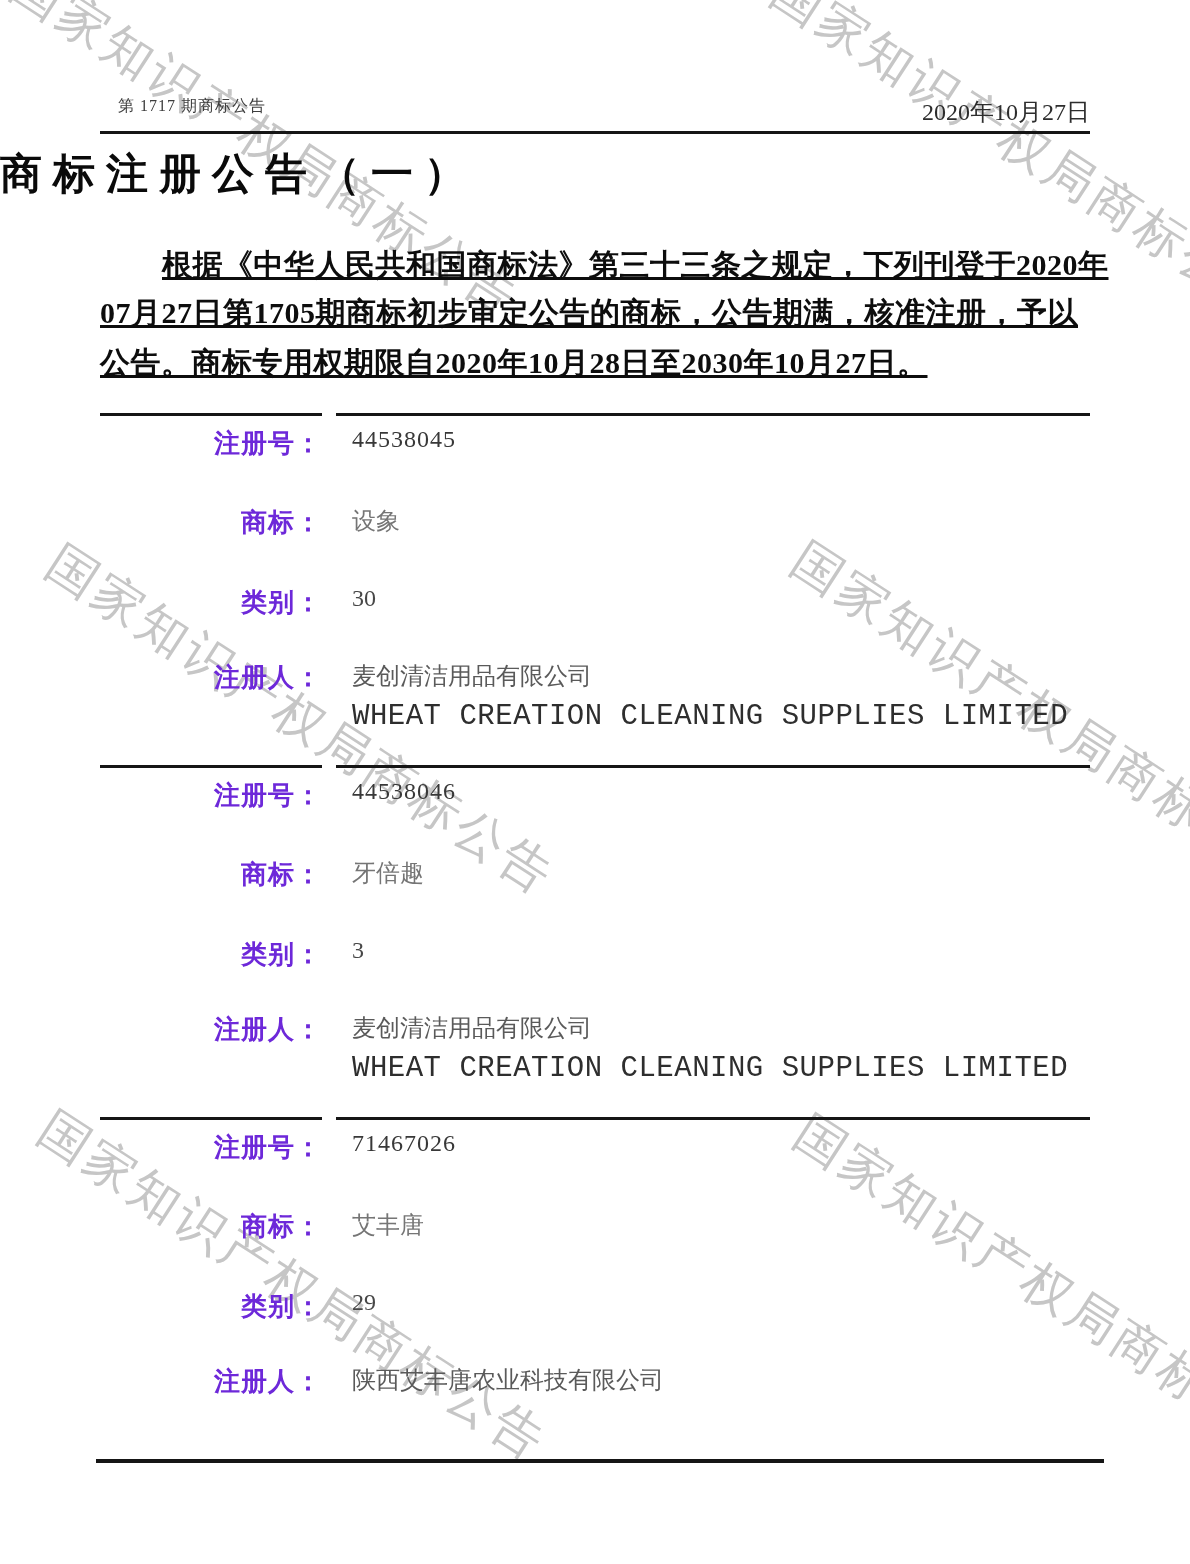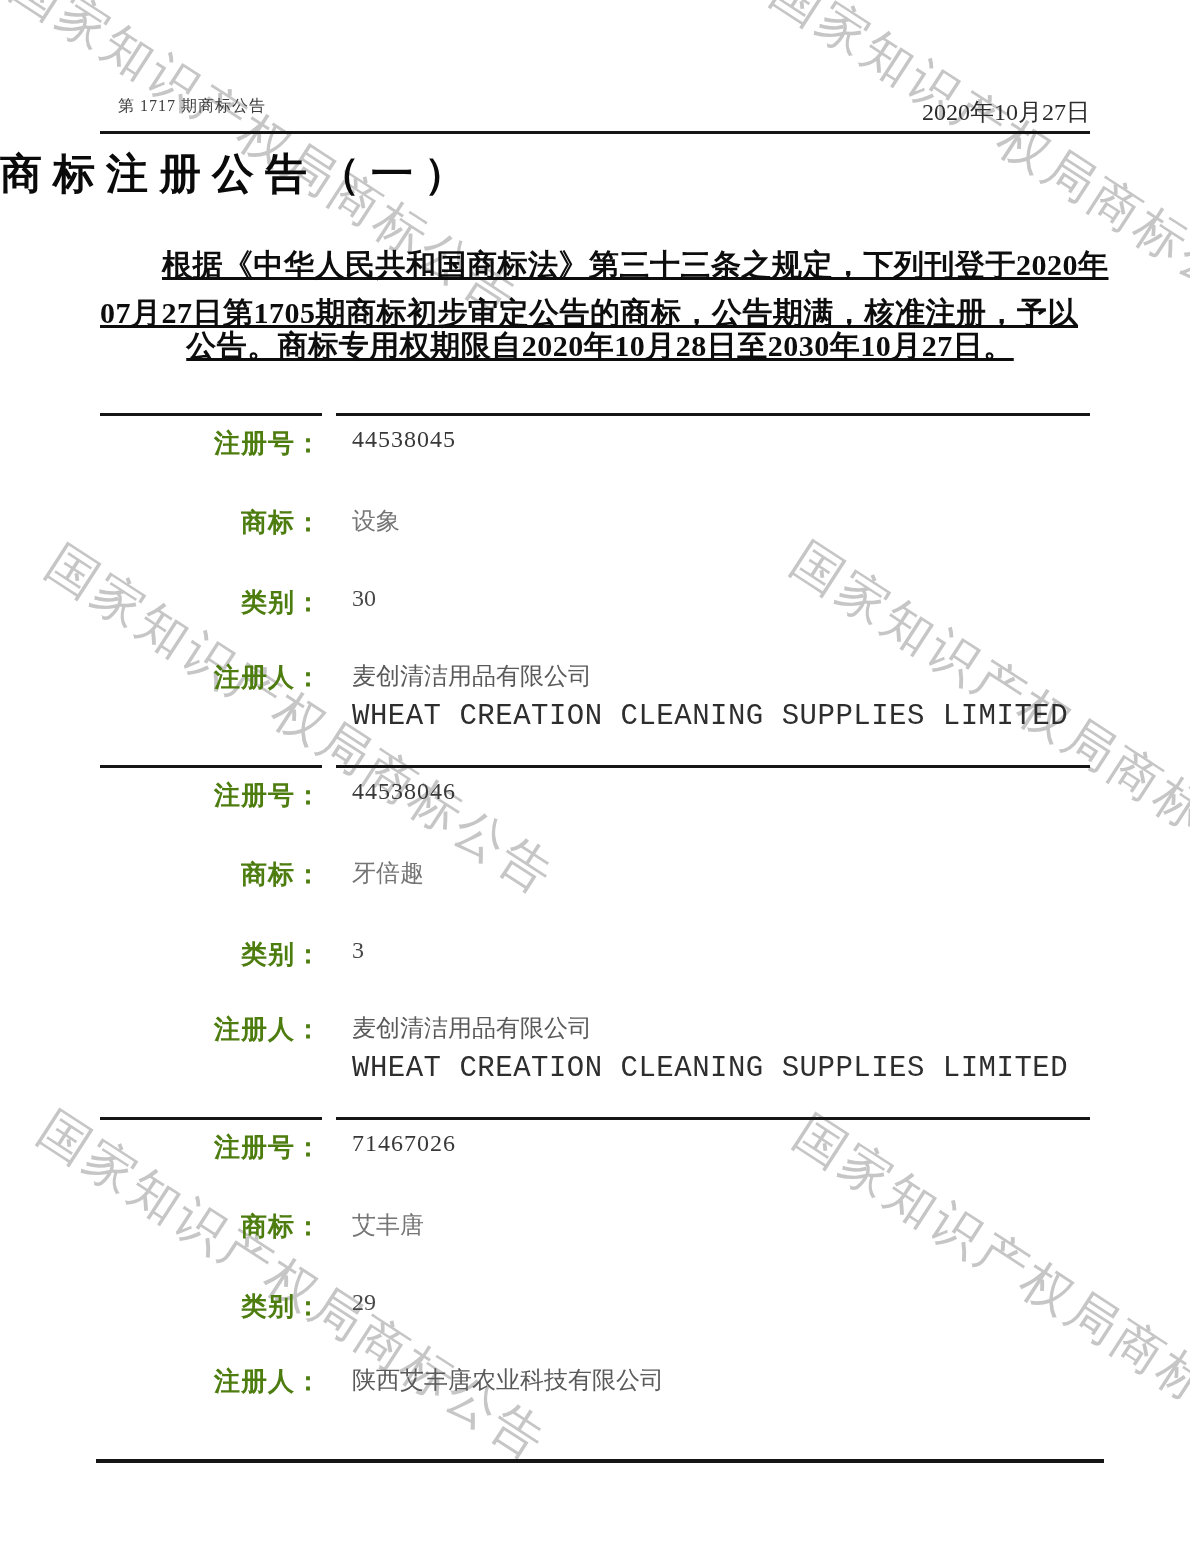--- a/index.html
+++ b/index.html
@@ -56,21 +56,21 @@
     position:absolute; left:100px; width:1000px;
     font-size:30px; line-height:34px;
     font-weight:bold;
     color:#0d0d0d;
     white-space:nowrap;
     letter-spacing:0.5px;
     text-decoration:underline;
   }
   .intro.l1 { top:248px; padding-left:62px; }
   .intro.l2 { top:296px; }
-  .intro.l3 { top:329px;text-align:center; }
+  .intro.l3 { top:346px; }
 
   
   .sep {
     position:absolute; left:100px; width:990px; height:3px;
     background:linear-gradient(90deg,
       #161616 0px, #161616 222px,
       rgba(0,0,0,0) 222px, rgba(0,0,0,0) 236px,
       #161616 236px, #161616 100%);
   }
   .sep.s1 { top:413px; }
@@ -88,21 +88,21 @@
   .row.reg  { top:13px; }
   .row.tm   { top:92px; }
   .row.cat  { top:172px; }
   .row.rp   { top:247px; }
   .row.rpen { top:287px; }
 
   .lbl {
     position:absolute; left:0; width:222px;
     text-align:right;
     font-size:26px; font-weight:bold;
-    color:#4d7c0f;
+    color:#6d28d9;
     letter-spacing:1px;
   }
   .val {
     position:absolute; left:252px;
     font-size:24px;
     color:#3c3c3c;
   }
   .val.num { letter-spacing:1px; color:#383838; }
   .val.tmv { color:#757575; }
   .val.catv { color:#474747; }

